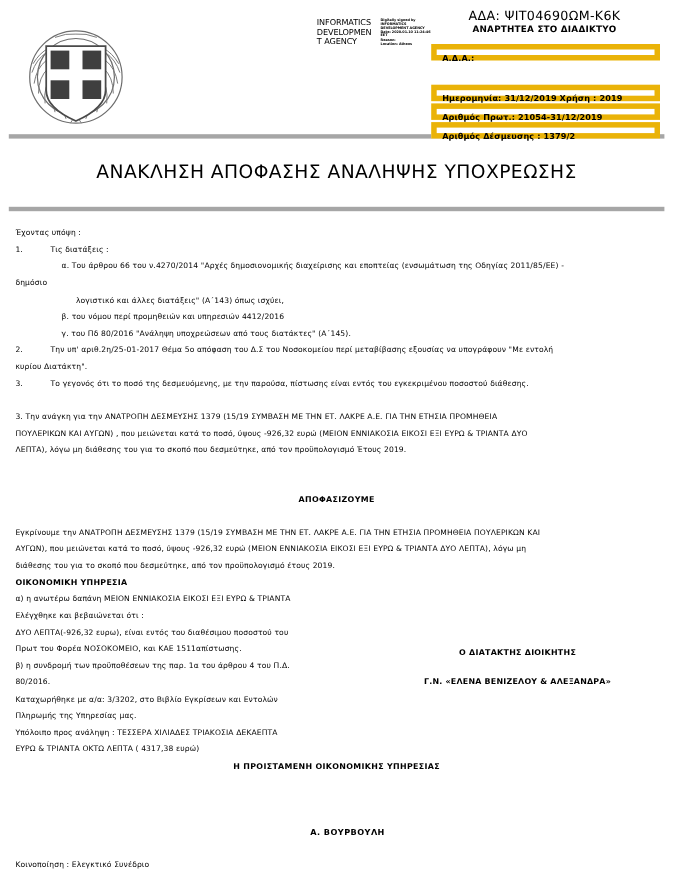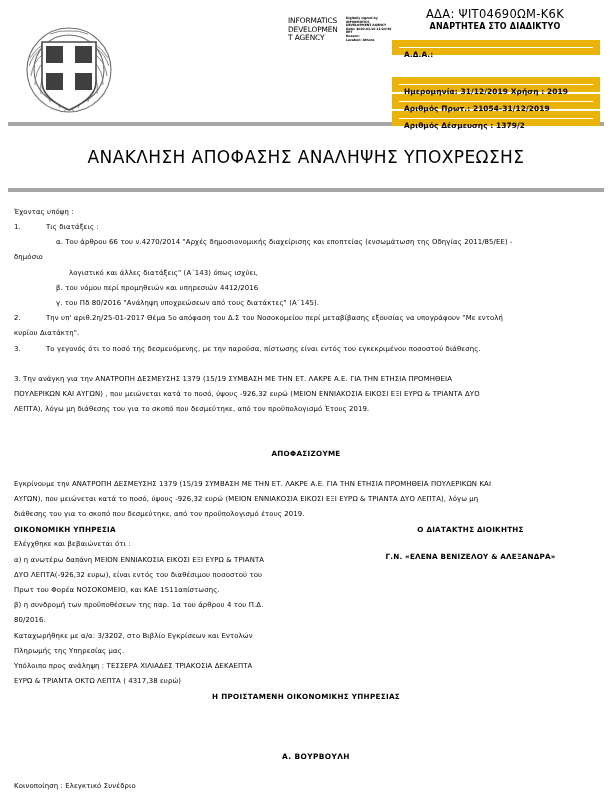--- a/index.html
+++ b/index.html
@@ -107,21 +107,21 @@
     white-space: nowrap;
   }
 
   .boxes {
     position: absolute;
     right: 12px;
     top: 40px;
     width: 208px;
   }
   .info-box {
-    border: 7px solid #eab308;
+    border: 5px solid #eab308;
     height: 15px;
     line-height: 15px;
     padding-left: 5px;
     font-size: 7.4px;
     font-weight: bold;
     letter-spacing: 0.1px;
     box-sizing: border-box;
     white-space: nowrap;
     background: #fff;
   }
@@ -176,21 +176,21 @@
     text-align: center;
     font-weight: bold;
     font-size: 7.2px;
     letter-spacing: 0.3px;
   }
 
   
   .sig-row {
     display: flex;
     justify-content: space-between;
-    align-items: flex-start;
+    align-items: center;
   }
   .sig-left { width: 300px; }
   .sig-right {
     width: 255px;
     text-align: center;
   }
   .sig-head {
     font-weight: bold;
     font-size: 7.2px;
     letter-spacing: 0.25px;
@@ -338,22 +338,22 @@
     <div class="para-block">
       <div>Εγκρίνουμε την ΑΝΑΤΡΟΠΗ ΔΕΣΜΕΥΣΗΣ 1379 (15/19 ΣΥΜΒΑΣΗ ΜΕ ΤΗΝ ΕΤ. ΛΑΚΡΕ Α.Ε. ΓΙΑ ΤΗΝ ΕΤΗΣΙΑ ΠΡΟΜΗΘΕΙΑ ΠΟΥΛΕΡΙΚΩΝ ΚΑΙ</div>
       <div>ΑΥΓΩΝ), που μειώνεται κατά το ποσό, ύψους -926,32 ευρώ (ΜΕΙΟΝ ΕΝΝΙΑΚΟΣΙΑ ΕΙΚΟΣΙ ΕΞΙ ΕΥΡΩ &amp; ΤΡΙΑΝΤΑ ΔΥΟ ΛΕΠΤΑ), λόγω μη</div>
       <div>διάθεσης του για το σκοπό που δεσμεύτηκε, από τον προϋπολογισμό έτους 2019.</div>
     </div>
 
     <div class="sig-row">
 
       <div class="sig-left">
         <div class="sig-head">ΟΙΚΟΝΟΜΙΚΗ ΥΠΗΡΕΣΙΑ</div>
+        <div>α) η ανωτέρω δαπάνη ΜΕΙΟΝ  ΕΝΝΙΑΚΟΣΙΑ ΕΙΚΟΣΙ ΕΞΙ ΕΥΡΩ &amp; ΤΡΙΑΝΤΑ</div>
         <div>Ελέγχθηκε και βεβαιώνεται ότι :</div>
-        <div>α) η ανωτέρω δαπάνη ΜΕΙΟΝ  ΕΝΝΙΑΚΟΣΙΑ ΕΙΚΟΣΙ ΕΞΙ ΕΥΡΩ &amp; ΤΡΙΑΝΤΑ</div>
         <div>ΔΥΟ ΛΕΠΤΑ(-926,32 ευρω), είναι εντός του διαθέσιμου ποσοστού του</div>
         <div>Πρωτ του Φορέα ΝΟΣΟΚΟΜΕΙΟ, και ΚΑΕ 1511απίστωσης.</div>
         <div>β) η συνδρομή των προϋποθέσεων της παρ. 1α του άρθρου 4 του Π.Δ.</div>
         <div>80/2016.</div>
         <div class="just">Καταχωρήθηκε με α/α: 3/3202, στο Βιβλίο Εγκρίσεων και Εντολών</div>
         <div>Πληρωμής της Υπηρεσίας μας.</div>
         <div class="just">Υπόλοιπο προς ανάληψη :  ΤΕΣΣΕΡΑ ΧΙΛΙΑΔΕΣ ΤΡΙΑΚΟΣΙΑ ΔΕΚΑΕΠΤΑ</div>
         <div>ΕΥΡΩ &amp; ΤΡΙΑΝΤΑ ΟΚΤΩ ΛΕΠΤΑ ( 4317,38 ευρώ)</div>
       </div>
 

